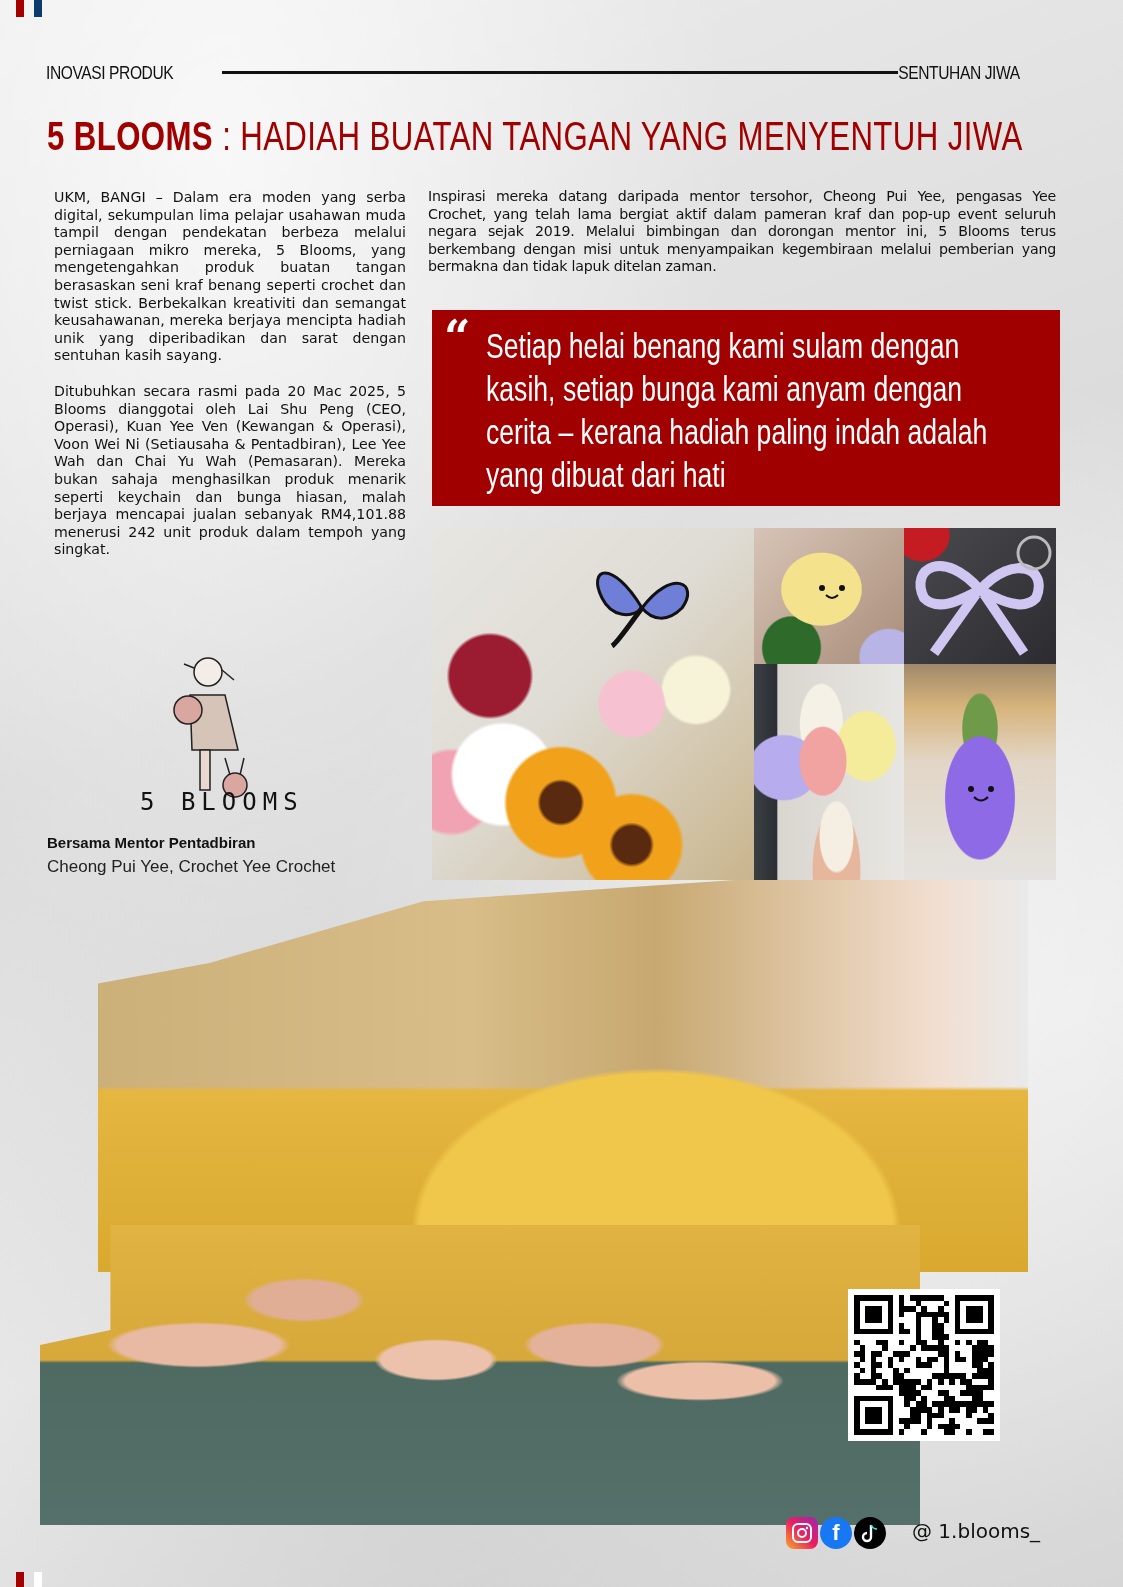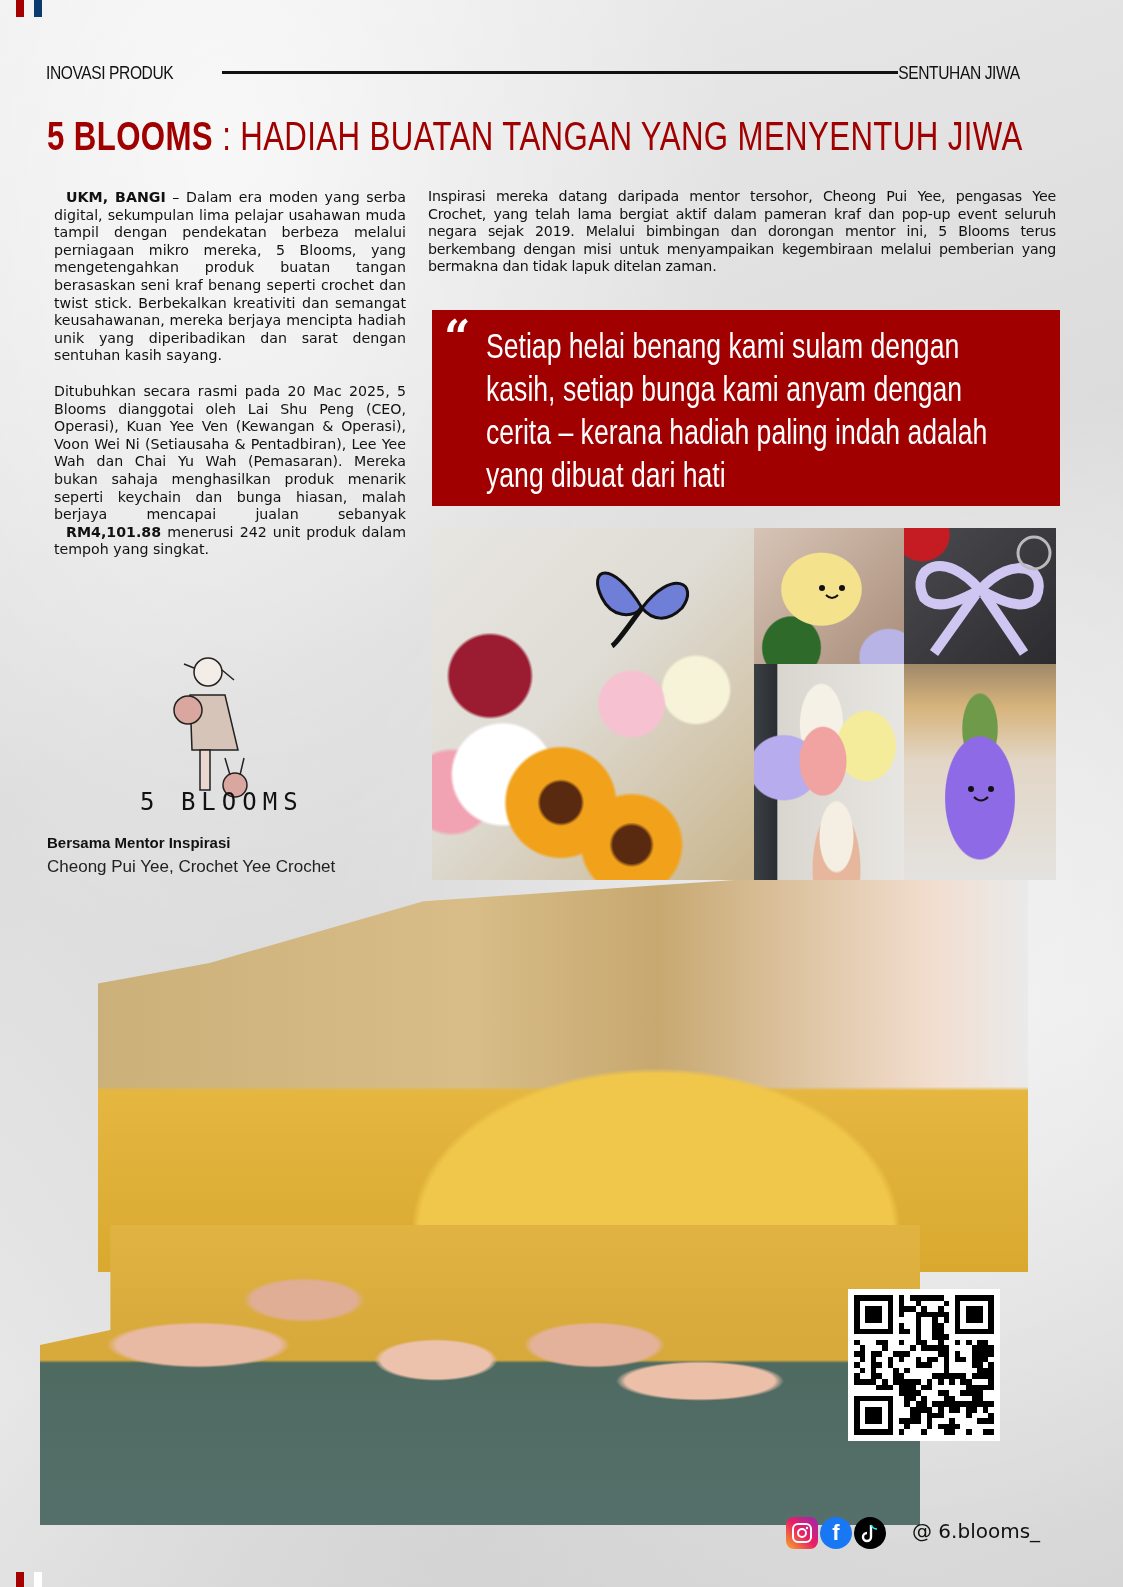--- a/index.html
+++ b/index.html
@@ -31,21 +31,21 @@
     font-family: "Liberation Sans", sans-serif; font-size: 40px; color: #a10000;
     transform: scaleX(0.78); transform-origin: left top; white-space: nowrap; letter-spacing: 0.5px;
   }
   .headline b { font-weight: bold; }
 
   
   .body-col {
     position: absolute; font-family: "DejaVu Sans", sans-serif; font-size: 14.2px;
     line-height: 17.6px; text-align: justify; color: #111;
   }
-  .body-col b { font-weight: bold; margin-left: 12px; }
+  .body-col b { font-weight: normal; }
 
   
   .quote-box {
     position: absolute; left: 432px; top: 310px; width: 628px; height: 196px;
     background: #a10000;
   }
   .quote-mark {
     position: absolute; left: 12px; top: 4px; color: #fff; font-family: "DejaVu Serif", serif;
     font-size: 46px; font-weight: bold; line-height: 1;
   }
@@ -860,30 +860,30 @@
   <circle cx="78" cy="22" r="14" fill="#f4ece7" stroke="#222" stroke-width="1.5"></circle>
   <path d="M64 18 L54 14 M92 20 L104 30" stroke="#222" stroke-width="1.5"></path>
   <path d="M60 45 L95 45 L108 100 L62 100 Z" fill="#d6c4b8" stroke="#222" stroke-width="1.5"></path>
   <circle cx="58" cy="60" r="14" fill="#d9a7a0" stroke="#222" stroke-width="1.5"></circle>
   <rect x="70" y="100" width="10" height="40" fill="#e9d7d0" stroke="#222" stroke-width="1.5"></rect>
   <circle cx="105" cy="135" r="12" fill="#d9a7a0" stroke="#222" stroke-width="1.5"></circle>
   <path d="M100 125 L95 108 M110 125 L114 108" stroke="#222" stroke-width="1.5"></path>
 </svg>
 <div class="logo-text">5 BLOOMS</div>
 
-<div class="mentor-title">Bersama Mentor Inspirasi</div>
+<div class="mentor-title">Bersama Mentor Pentadbiran</div>
 <div class="mentor-name">Cheong Pui Yee, Crochet Yee Crochet</div>
 
 <div class="social-icon" style="left:786px; border-radius:8px; background:linear-gradient(45deg,#f9a825,#e91e63,#9c27b0);">
   <svg width="22" height="22" viewBox="0 0 22 22">
       <rect x="2" y="2" width="18" height="18" rx="5" fill="none" stroke="#fff" stroke-width="2"></rect>
       <circle cx="11" cy="11" r="4" fill="none" stroke="#fff" stroke-width="2"></circle>
       <circle cx="16" cy="6" r="1.2" fill="#fff"></circle>
     </svg>
 </div>
 <div class="social-icon" style="left:820px; background:#1877f2;">f</div>
 <div class="social-icon" style="left:854px; background:#000;">
   <svg width="18" height="20" viewBox="0 0 18 20">
       <path d="M10 2 L10 14 A4 4 0 1 1 6 10" fill="none" stroke="#fff" stroke-width="2.4"></path>
       <path d="M10 2 Q12 6 16 6" fill="none" stroke="#25f4ee" stroke-width="1.5"></path>
     </svg>
 </div>
-<div class="social-handle">@ 6.blooms_</div>
+<div class="social-handle">@ 1.blooms_</div>
 
 </body></html>

